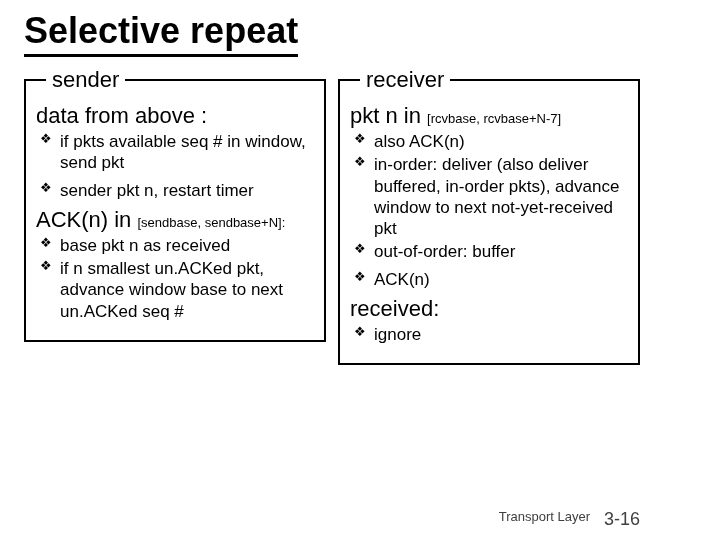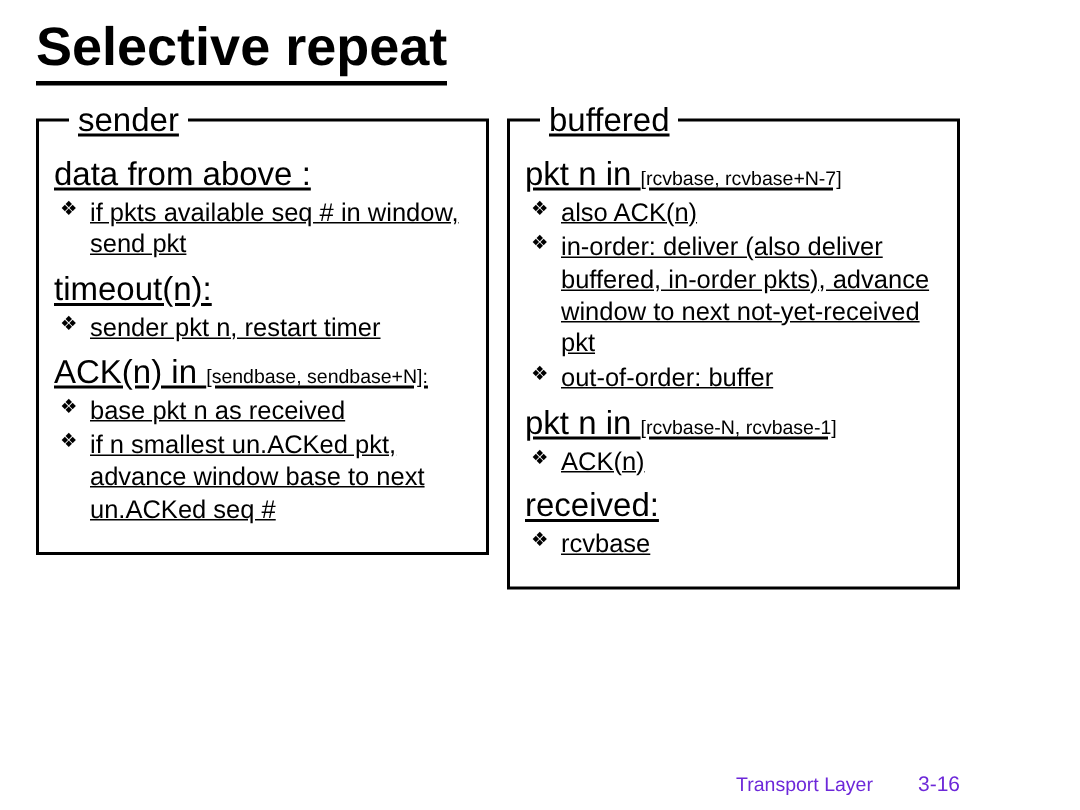--- a/index.html
+++ b/index.html
@@ -10,21 +10,20 @@
     background: #fff;
     font-family: "Comic Sans MS", "Comic Sans", cursive, sans-serif;
     color: #000;
   }
   .slide {
     box-sizing: border-box;
     width: 664px;
     height: 540px;
     padding: 10px 24px 8px 24px;
     position: relative;
-    text-decoration: underline;
   }
   .title {
     font-size: 36px;
     margin: 0 0 10px 0;
     border-bottom: 3px solid #000;
     display: inline-block;
     padding-bottom: 2px;
   }
   .columns {
     display: flex;
@@ -69,29 +68,28 @@
     top: 0;
     font-size: 13px;
     color: #000;
   }
   .footer {
     position: absolute;
     right: 24px;
     bottom: 10px;
     font-family: Arial, Helvetica, sans-serif;
     font-size: 13px;
-    color: #6d28d9;
+    color: #404040;
     display: flex;
-    gap: 30px;
-    align-items: flex-end;
+    gap: 14px;
+    align-items: flex-start;
   }
   .pagenum {
     font-family: Arial, Helvetica, sans-serif;
-    font-size: 14px;
-    margin-top: 36px;
+    font-size: 18px;
   }
 </style>
 </head>
 <body>
 
 <div class="slide">
 
   <h1 class="title">Selective repeat</h1>
 
   <div class="columns">
@@ -101,67 +99,59 @@
         <legend>sender</legend>
 
         <div class="heading">
           <span>data from above :</span>
           <span class="sub"></span>
         </div>
         <ul class="bullets">
           <li>if pkts available seq # in window, send pkt</li>
         </ul>
 
-        <div class="heading">
-          <span>timeout(n):</span>
-          <span class="sub"></span>
-        </div>
         <ul class="bullets">
           <li>sender pkt n, restart timer</li>
         </ul>
 
         <div class="heading">
           <span>ACK(n) in </span>
           <span class="sub">[sendbase, sendbase+N]:</span>
         </div>
         <ul class="bullets">
           <li>base pkt n as received</li>
           <li>if n smallest un.ACKed pkt, advance window base to next un.ACKed seq #</li>
         </ul>
       </fieldset>
     </div>
 
     <div class="col">
       <fieldset class="panel">
-        <legend>buffered</legend>
+        <legend>receiver</legend>
 
         <div class="heading">
           <span>pkt n in </span>
           <span class="sub">[rcvbase, rcvbase+N-7]</span>
         </div>
         <ul class="bullets">
           <li>also ACK(n)</li>
           <li>in-order: deliver (also deliver buffered, in-order pkts), advance window to next not-yet-received pkt</li>
           <li>out-of-order: buffer</li>
         </ul>
 
-        <div class="heading">
-          <span>pkt n in </span>
-          <span class="sub">[rcvbase-N, rcvbase-1]</span>
-        </div>
         <ul class="bullets">
           <li>ACK(n)</li>
         </ul>
 
         <div class="heading">
           <span>received:</span>
           <span class="sub"></span>
         </div>
         <ul class="bullets">
-          <li>rcvbase</li>
+          <li>ignore</li>
         </ul>
       </fieldset>
     </div>
 
   </div>
 
   <div class="footer">
     <span>Transport Layer</span>
     <span class="pagenum">3-16</span>
   </div>

